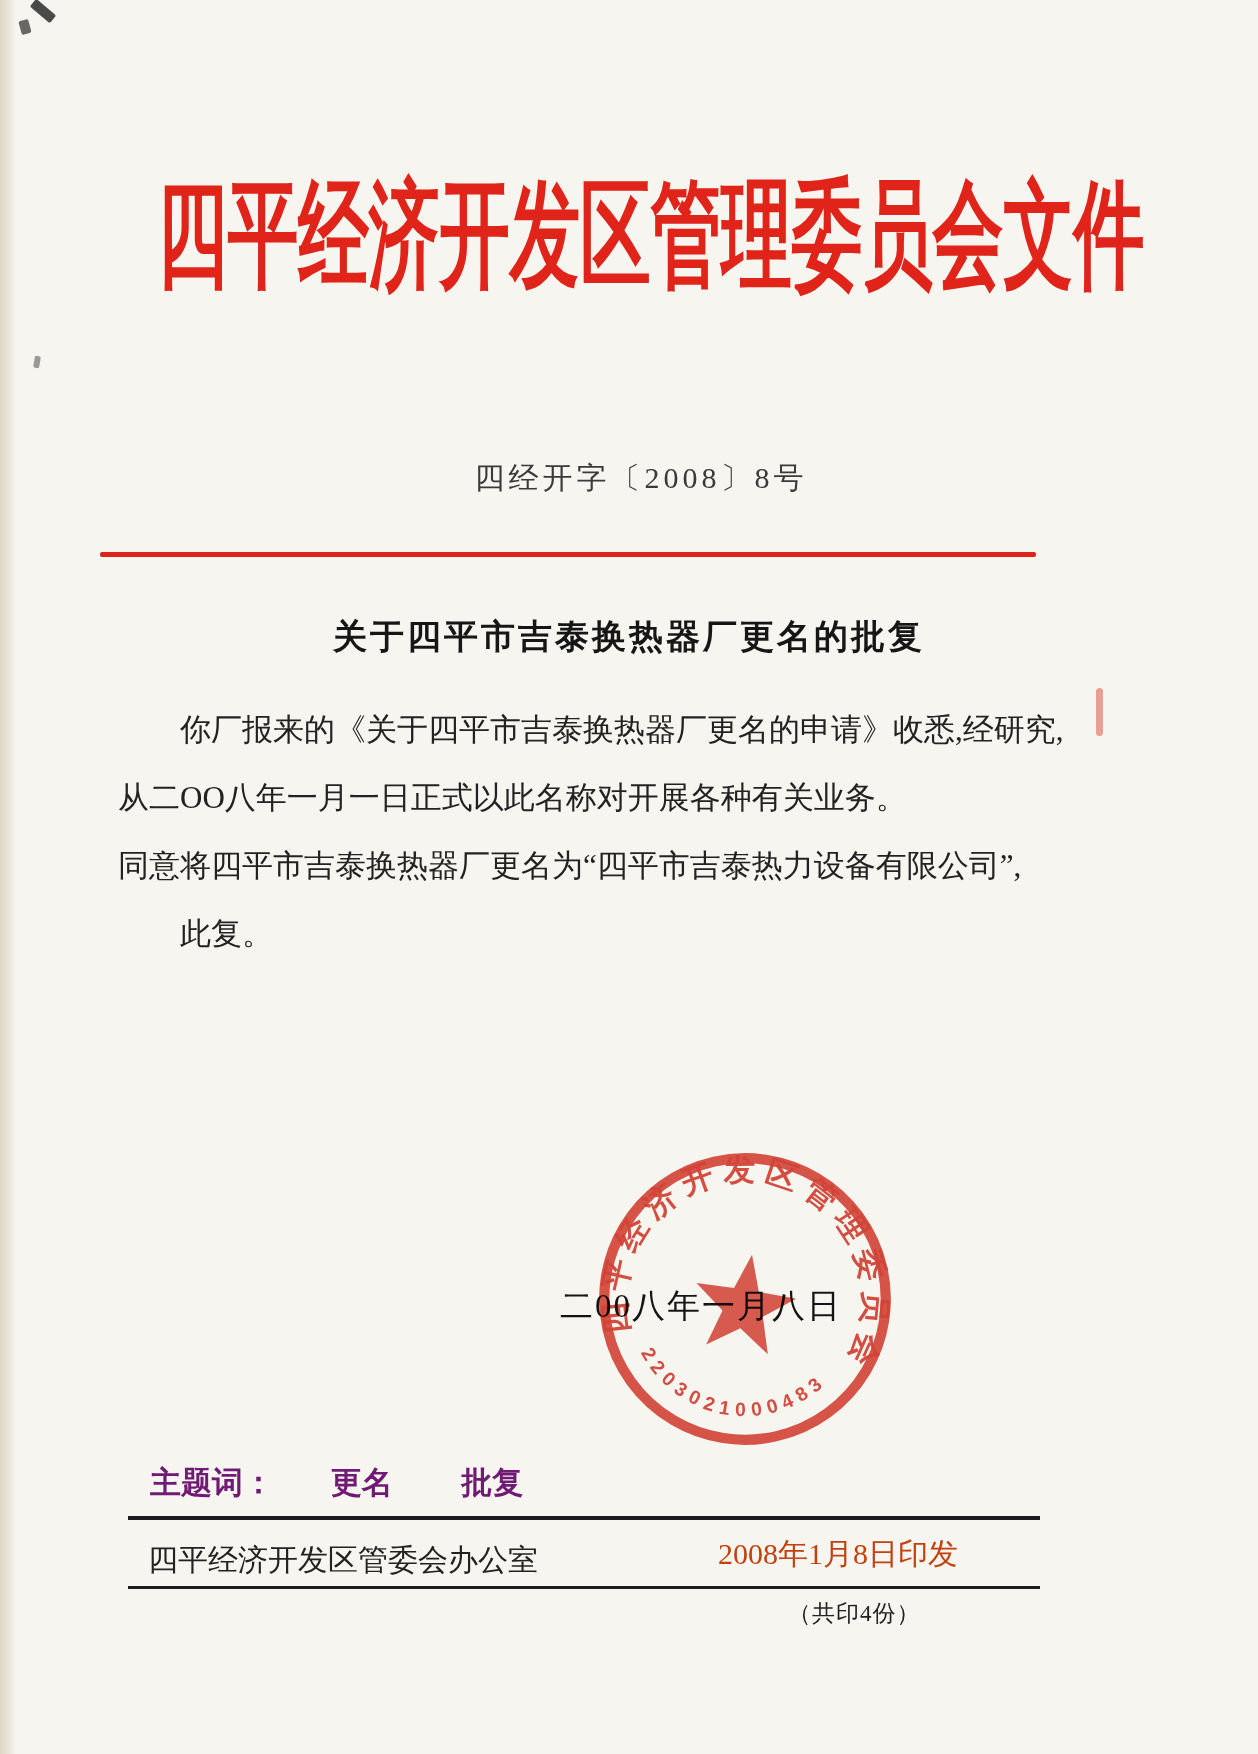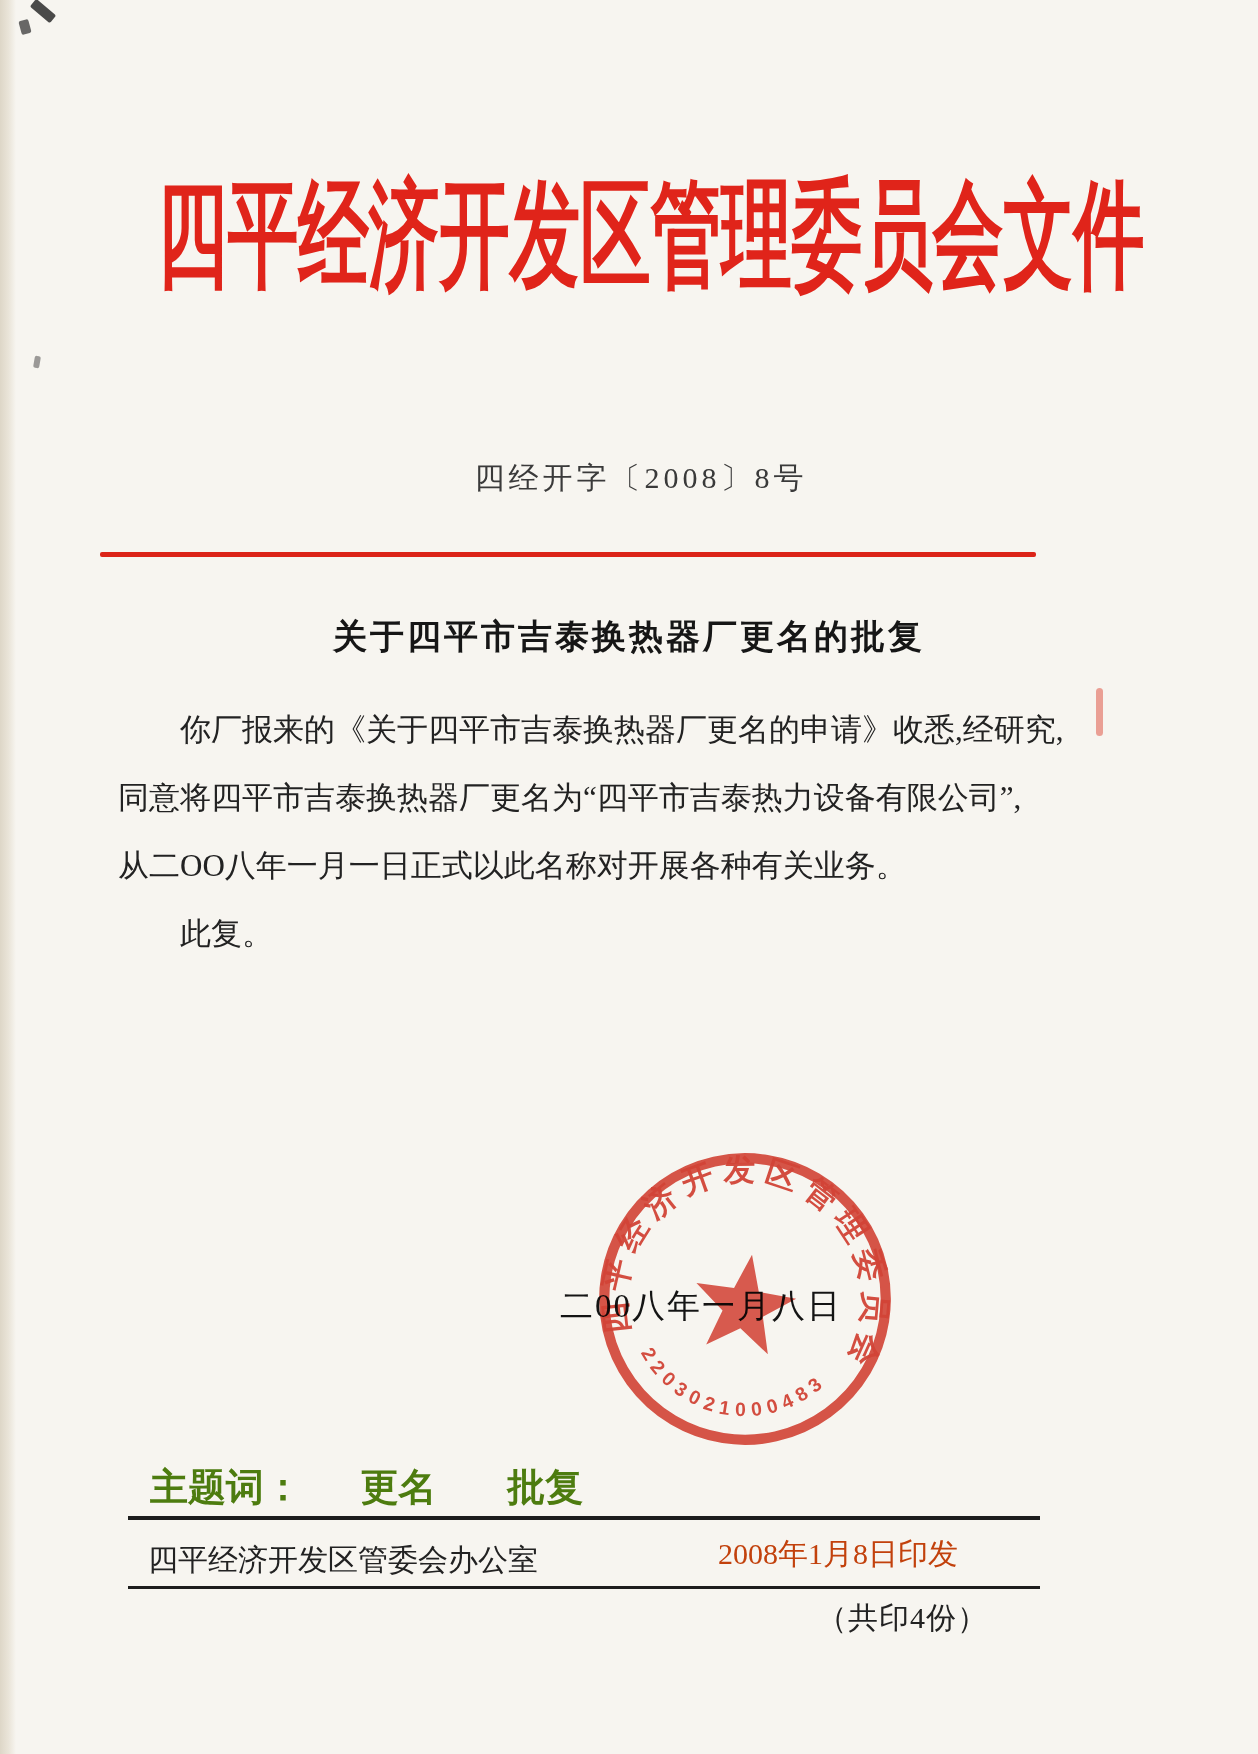--- a/index.html
+++ b/index.html
@@ -66,30 +66,30 @@
   }
   .seal{
     position:absolute;top:1146px;left:592px;width:306px;height:306px;
     transform:rotate(9deg);
     mix-blend-mode:multiply;opacity:.93;
     z-index:2;
   }
   
   .keywords{
     position:absolute;top:1462px;left:150px;
-    font-size:38px;font-weight:700;color:#4d7c0f;
+    font-size:31px;font-weight:700;color:#701a75;
     font-family:"Liberation Sans","DejaVu Sans",sans-serif;
   }
   .keywords .kw-label{margin-right:48px;}
   .keywords .kw{margin-right:60px;}
   .black-rule-1{position:absolute;top:1516px;left:128px;width:912px;height:4px;background:#1d1d1d;}
   .black-rule-2{position:absolute;top:1586px;left:128px;width:912px;height:3px;background:#1d1d1d;}
   .footer-office{position:absolute;top:1534px;left:148px;font-size:30px;color:#222;margin-top:6px;}
   .footer-print-date{position:absolute;top:1534px;left:718px;font-size:30px;color:#c2410c;}
-  .footer-copies{position:absolute;top:1598px;left:788px;font-size:30px;color:#222;letter-spacing:1px;margin-left:29px;}
+  .footer-copies{position:absolute;top:1598px;left:788px;font-size:23px;color:#222;letter-spacing:1px;}
 </style>
 </head>
 <body>
 
 <div class="page">
 
   <div class="edge-strip"></div>
   <div class="corner-mark cm1"></div>
   <div class="corner-mark cm2"></div>
   <div class="corner-mark cm3"></div>
@@ -98,22 +98,22 @@
   <div class="org-title">四平经济开发区管理委员会文件</div>
 
   <div class="doc-number">四经开字〔2008〕8号</div>
 
   <div class="red-rule"></div>
 
   <div class="doc-title">关于四平市吉泰换热器厂更名的批复</div>
 
   <div class="body-text">
     <div class="body-line indent">你厂报来的《关于四平市吉泰换热器厂更名的申请》收悉,经研究,</div>
+    <div class="body-line">从二OO八年一月一日正式以此名称对开展各种有关业务。</div>
     <div class="body-line">同意将四平市吉泰换热器厂更名为“四平市吉泰热力设备有限公司”,</div>
-    <div class="body-line">从二OO八年一月一日正式以此名称对开展各种有关业务。</div>
     <div class="body-line indent">此复。</div>
   </div>
 
   <div class="sign-date">二00八年一月八日</div>
 
   <svg class="seal" viewBox="0 0 300 300">
     <defs>
       <path id="sealRingPath" d="M 42,196 A 117,117 0 1 1 258,196" fill="none"></path>
       <path id="sealNumPath" d="M 36,165 A 115,115 0 0 0 264,165" fill="none"></path>
     </defs>

